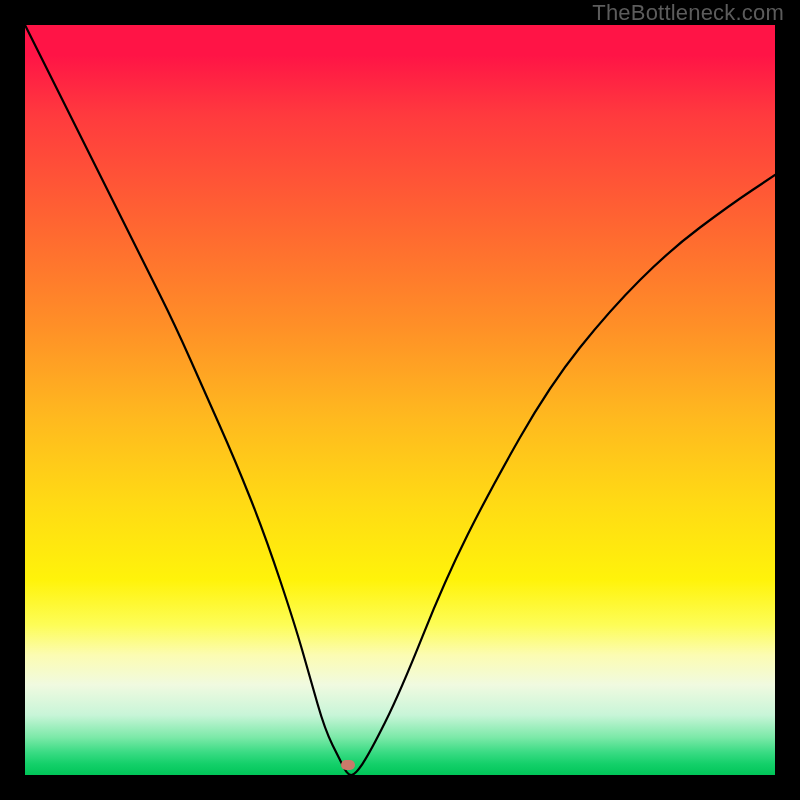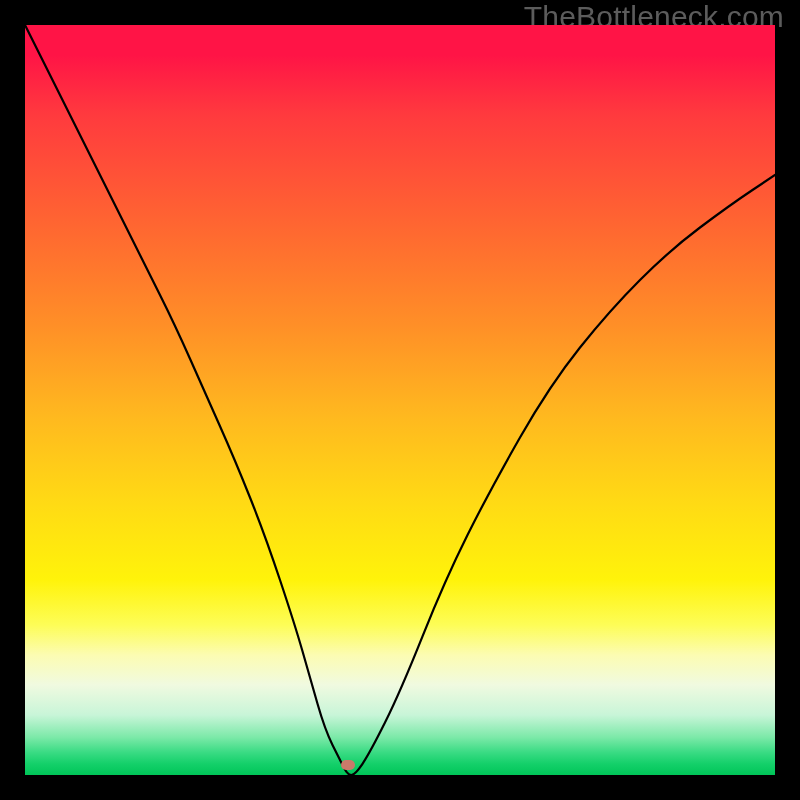--- a/index.html
+++ b/index.html
@@ -15,21 +15,21 @@
     position: relative;
     width: 800px;
     height: 800px;
     background: #000;
   }
   .watermark {
     position: absolute;
     top: 0;
     right: 16px;
     color: #5c5c5c;
-    font-size: 30px;
+    font-size: 22px;
     font-weight: 500;
     letter-spacing: 0.2px;
   }
   
   .plot {
     position: absolute;
     left: 25px;
     top: 25px;
     width: 750px;
     height: 750px;

